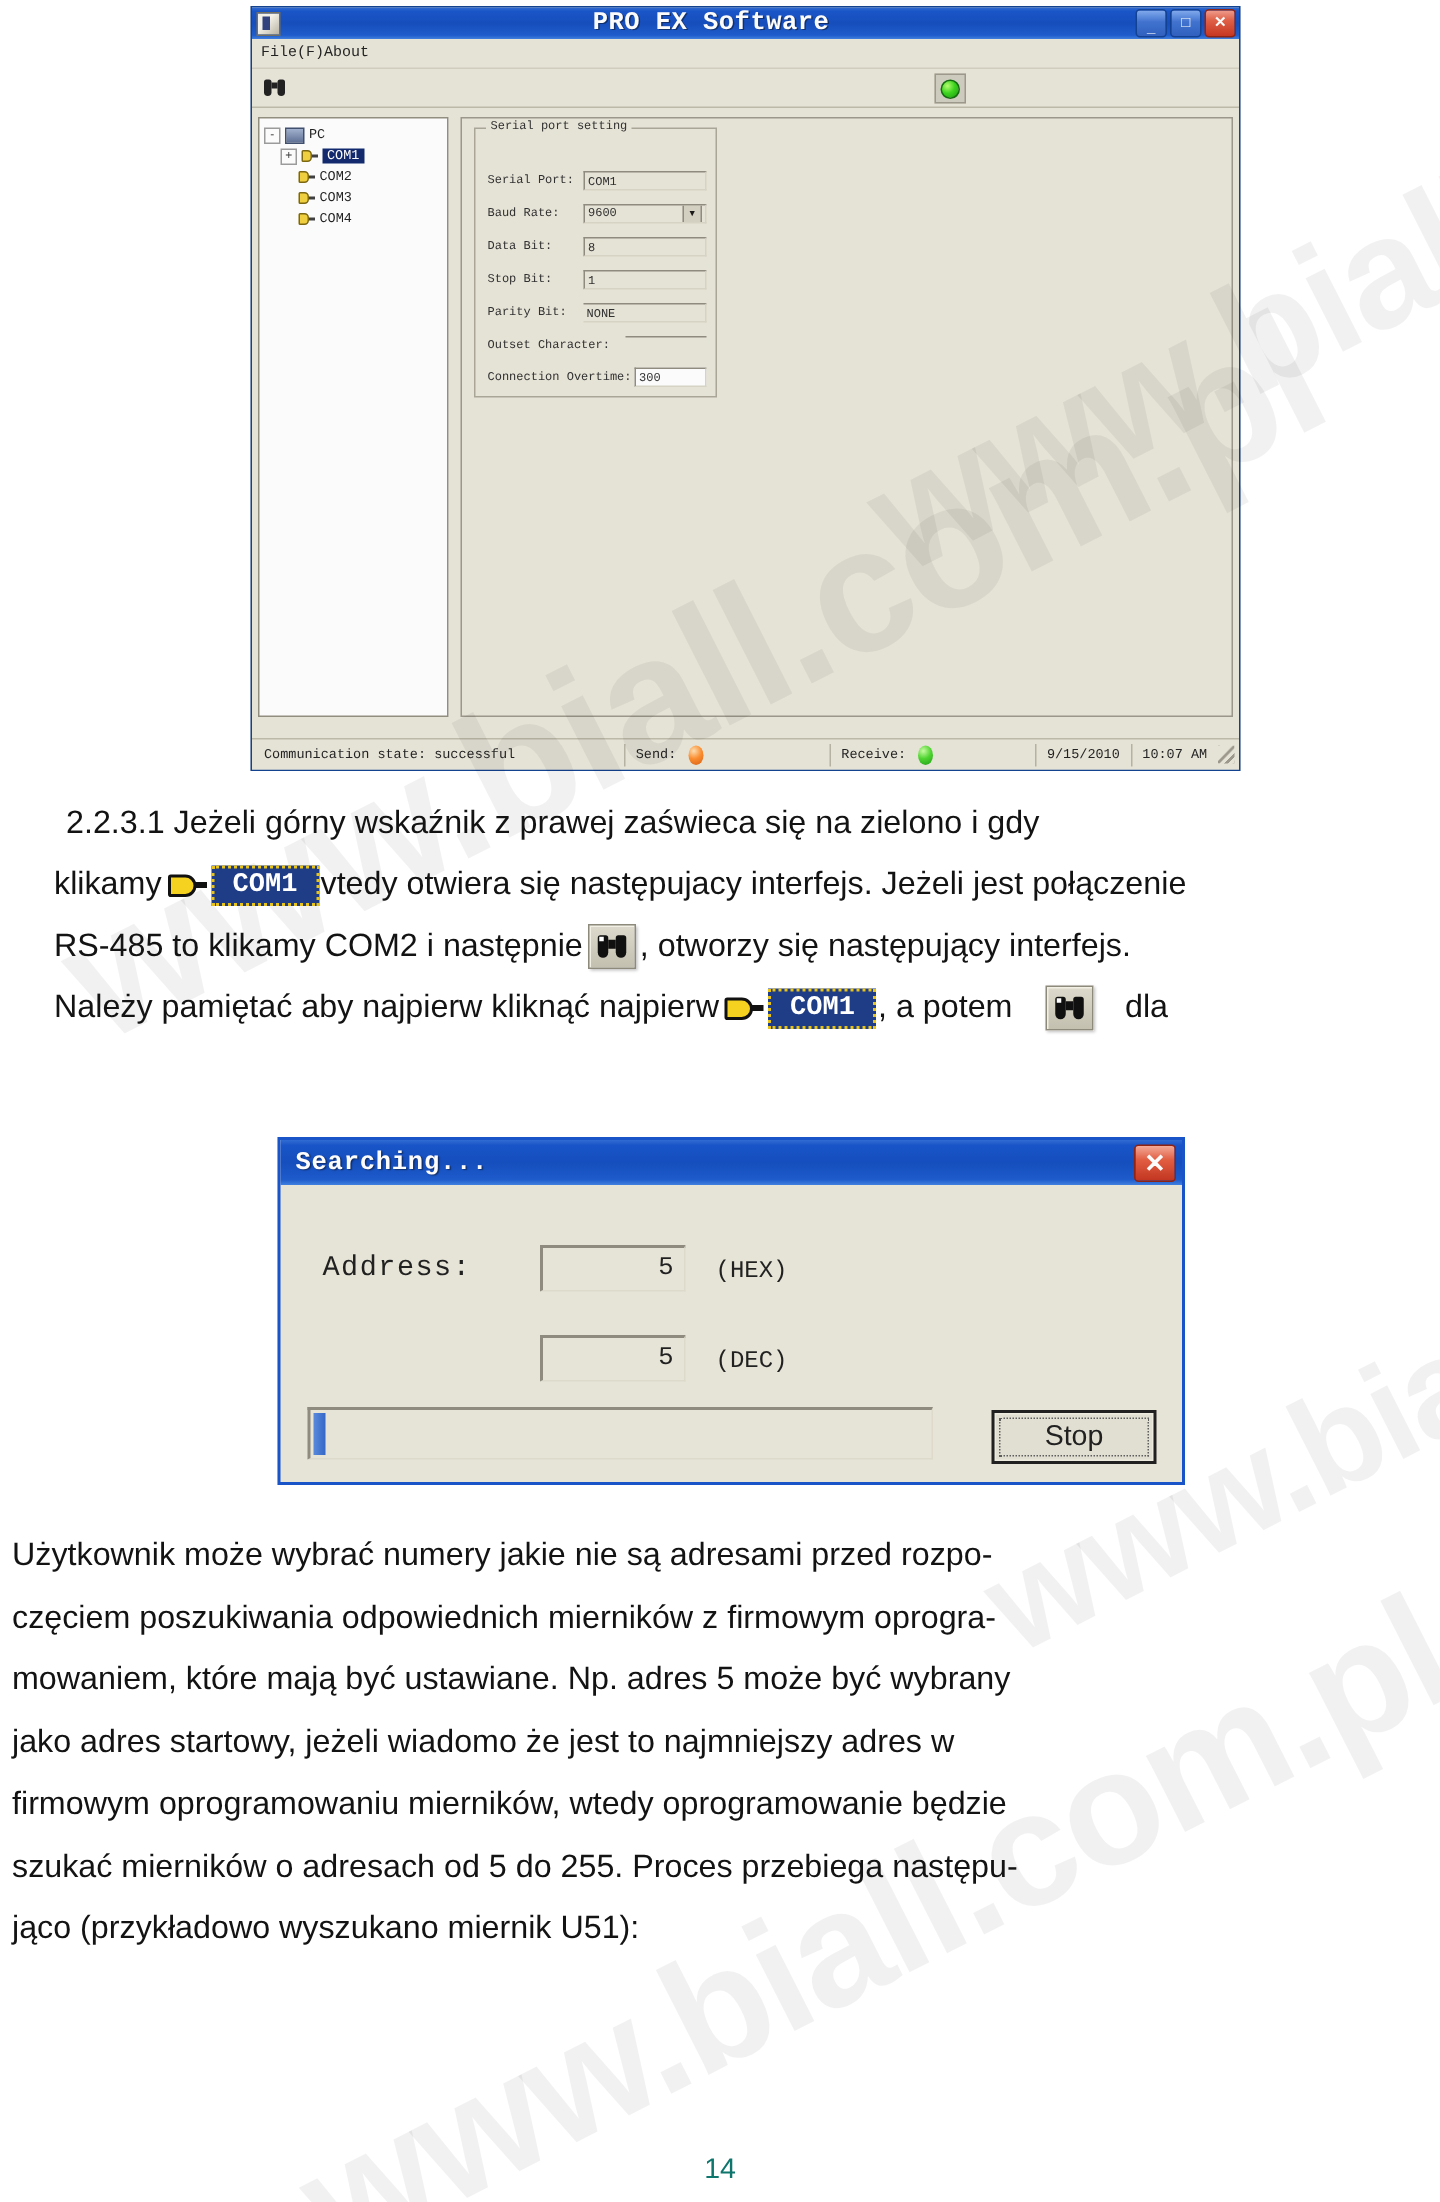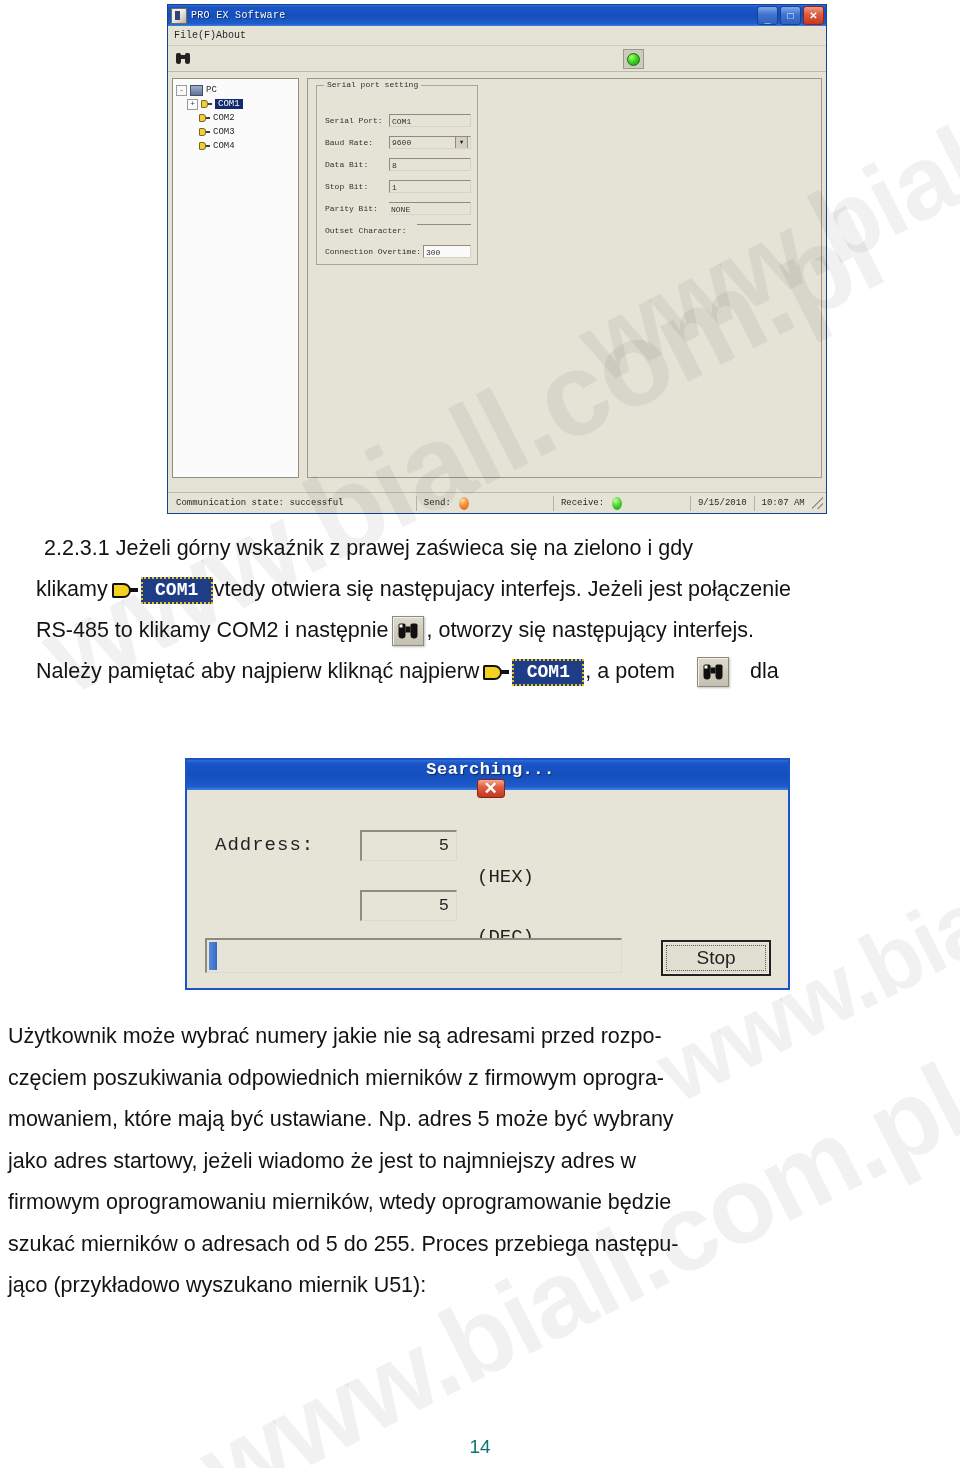--- a/index.html
+++ b/index.html
@@ -69,26 +69,27 @@
   .title-ico::after {
     content: "";
     position: absolute;
     left: 3px; top: 2px;
     width: 5px; height: 9px;
     background: #2b3c7a;
   }
   .title-text {
     color: #ffffff;
     font-family: "Liberation Mono", monospace;
-    font-size: 10px;
-    font-weight: normal;
+    font-size: 17px;
+    font-weight: bold;
     letter-spacing: 0.3px;
     text-shadow: 1px 1px 0 rgba(0,0,0,0.45);
     flex: 1;
     overflow: hidden;
+    text-align: center;
   }
   .win-btns { display: flex; gap: 2px; align-items: center; }
   .wbtn {
     width: 19px; height: 17px;
     border: 1px solid #0c3c90;
     border-radius: 3px;
     background: linear-gradient(to bottom,#7fa9ef,#3a6fd0 45%,#2a5cc0);
     position: relative;
   }
   .wbtn.close {
@@ -414,21 +415,20 @@
     background: #e8e5d8;
     box-sizing: border-box;
     z-index: 3;
     filter: contrast(0.94) brightness(1.02);
   }
   .dlg-title {
     height: 30px;
     background: linear-gradient(to bottom,#2b68d4 0%,#1250c8 12%,#0e49bd 50%,#1757cc 88%,#3b7de0 100%);
     display: flex; align-items: center;
     padding: 0 4px 0 10px;
-    flex-direction: column;
   }
   .dlg-title-text {
     flex: 1;
     color: #ffffff;
     font-family: "Liberation Mono", monospace;
     font-weight: bold;
     font-size: 17px;
     letter-spacing: 0.5px;
     text-shadow: 1px 1px 1px rgba(0,0,0,0.5);
   }
@@ -464,21 +464,21 @@
     color: #1a1a1a;
     text-align: right;
     padding: 3px 7px 0 0;
     line-height: 22px;
   }
   .addr-hex { left: 173px; top: 40px; }
   .addr-dec { left: 173px; top: 100px; }
   .unit-lbl {
     position: absolute;
     font-family: "Liberation Mono", monospace;
-    font-size: 19px; color: #1a1a1a; margin-top: 28px;
+    font-size: 16px; color: #1a1a1a;
   }
   .unit-hex { left: 290px; top: 48px; }
   .unit-dec { left: 290px; top: 108px; }
   .progress {
     position: absolute;
     left: 18px; top: 148px;
     width: 417px; height: 35px;
     background: #e8e5d8;
     border-top: 2px solid #8d8a7c;
     border-left: 2px solid #8d8a7c;

